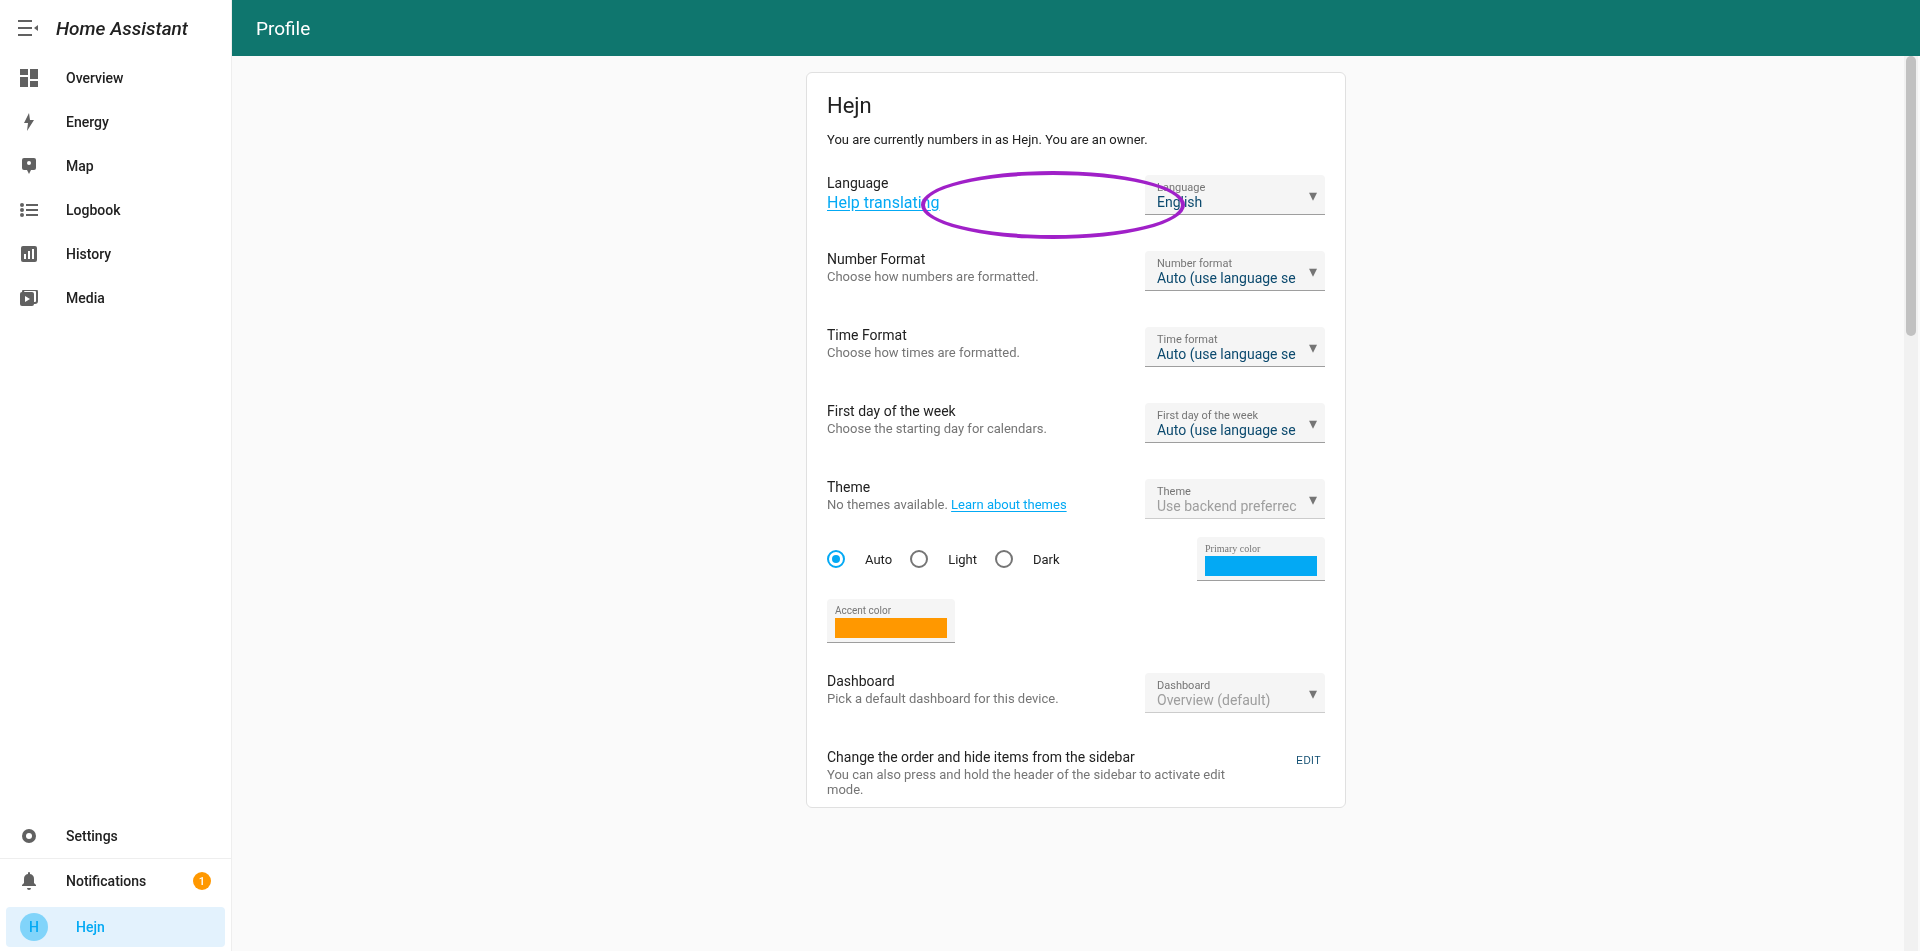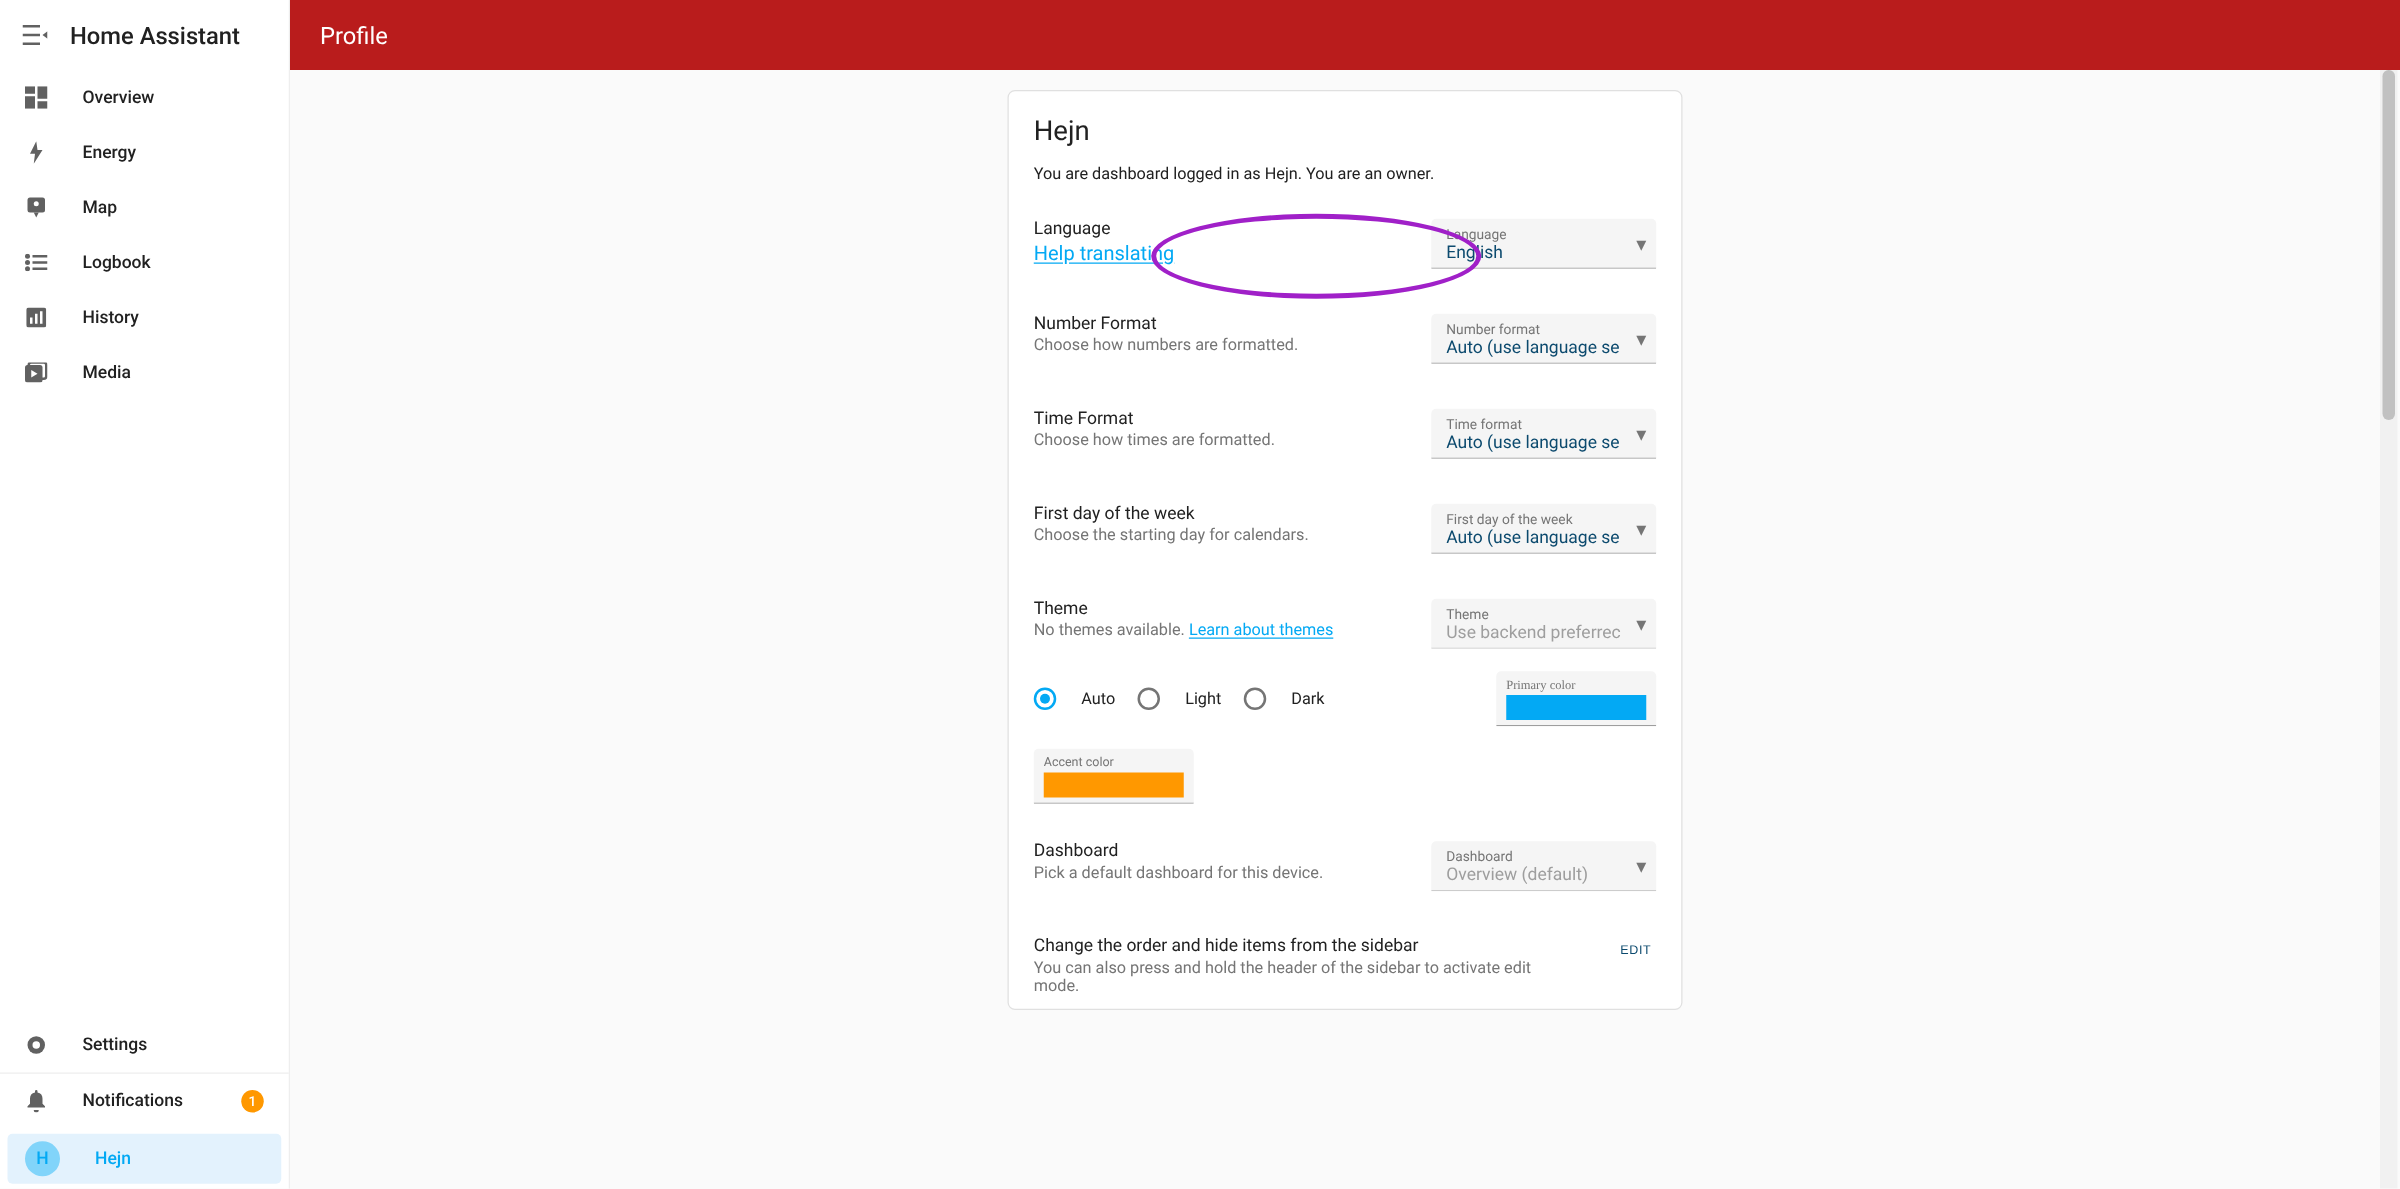--- a/index.html
+++ b/index.html
@@ -1,31 +1,31 @@
 <!DOCTYPE html>
 <html><head>
 <meta charset="utf-8">
 <style>
   * { box-sizing: border-box; margin: 0; padding: 0; }
   body { font-family: Roboto, -apple-system, "Segoe UI", sans-serif; background: #fafafa; color: #212121; height: 951px; width: 1920px; overflow: hidden; position: relative; }
   .layout { display: flex; height: 100%; }
   .sidebar { width: 232px; background: #fff; display: flex; flex-direction: column; border-right: 1px solid #eee; }
-  .sidebar-header { display: flex; align-items: center; height: 56px; padding: 16px 16px; gap: 16px; }
+  .sidebar-header { display: flex; align-items: center; height: 56px; padding: 16px 16px; gap: 16px; font-style: italic; }
   .brand { font-size: 19px; font-weight: 500; }
   .menu-icon { width: 24px; height: 24px; display: inline-flex; align-items: center; justify-content: center; color: #616161; }
   .nav-list { flex: 1; overflow: auto; }
   .nav-item { display: flex; align-items: center; height: 44px; padding: 0 20px; gap: 28px; cursor: pointer; font-size: 14px; font-weight: 500; color: #212121; }
   .nav-item .nav-icon { width: 18px; display: inline-flex; justify-content: center; color: #616161; }
   .sidebar-bottom { border-top: 1px solid #eee; }
   .notif-badge { margin-left: auto; background: #ff9800; color: #fff; border-radius: 50%; width: 18px; height: 18px; font-size: 11px; display: flex; align-items: center; justify-content: center; }
   .nav-item.active { background: #e3f2fd; color: #03a9f4; border-radius: 4px; margin: 4px 6px; height: 40px; padding: 0 14px; }
   .nav-item.active .avatar { background: #81d4fa; }
   .avatar { width: 28px; height: 28px; border-radius: 50%; background: #b3e5fc; color: #03a9f4; display: flex; align-items: center; justify-content: center; font-weight: 500; font-size: 14px; }
   .main { flex: 1; display: flex; flex-direction: column; overflow: hidden; position: relative; }
-  .topbar { height: 56px; background: #b91c1c; color: #fff; display: flex; align-items: center; padding: 0 24px; font-size: 19px; }
+  .topbar { height: 56px; background: #0f766e; color: #fff; display: flex; align-items: center; padding: 0 24px; font-size: 19px; }
   .content-scroll { flex: 1; overflow-y: auto; padding: 0 0 40px 0; }
   .card { background: #fff; width: 540px; margin: 16px auto 0; border: 1px solid #e0e0e0; border-radius: 6px; padding: 20px 20px 10px 20px; }
   .card h1 { font-size: 22px; font-weight: 400; margin-bottom: 14px; }
   .logged-in { font-size: 13px; color: #212121; margin-bottom: 28px; }
   .setting-row { display: flex; align-items: flex-start; justify-content: space-between; margin-bottom: 36px; gap: 20px; }
   .setting-left { flex: 1; }
   .setting-title { font-size: 14px; color: #212121; margin-bottom: 2px; }
   .setting-desc { font-size: 13px; color: #757575; }
   .setting-desc a, .link { color: #03a9f4; text-decoration: underline; text-underline-offset: 2px; }
   .select-wrap { width: 180px; position: relative; background: #f5f5f5; border-bottom: 1px solid #9e9e9e; padding: 6px 10px 4px 12px; border-radius: 4px 4px 0 0; cursor: pointer; }
@@ -160,21 +160,21 @@
   </aside>
 
   <main class="main">
     <div class="topbar">
       <span>Profile</span>
     </div>
 
     <div class="content-scroll">
       <div class="card">
         <h1>Hejn</h1>
-        <p class="logged-in">You are dashboard logged in as Hejn. You are an owner.</p>
+        <p class="logged-in">You are currently numbers in as Hejn. You are an owner.</p>
 
         <div class="setting-row">
           <div class="setting-left">
             <div class="setting-title">Language</div>
             <a href="#" class="link">Help translating</a>
           </div>
           <div class="select-wrap">
             <span class="select-label">Language</span>
             <div class="select-value">English</div>
             <span class="select-caret">▾</span>

